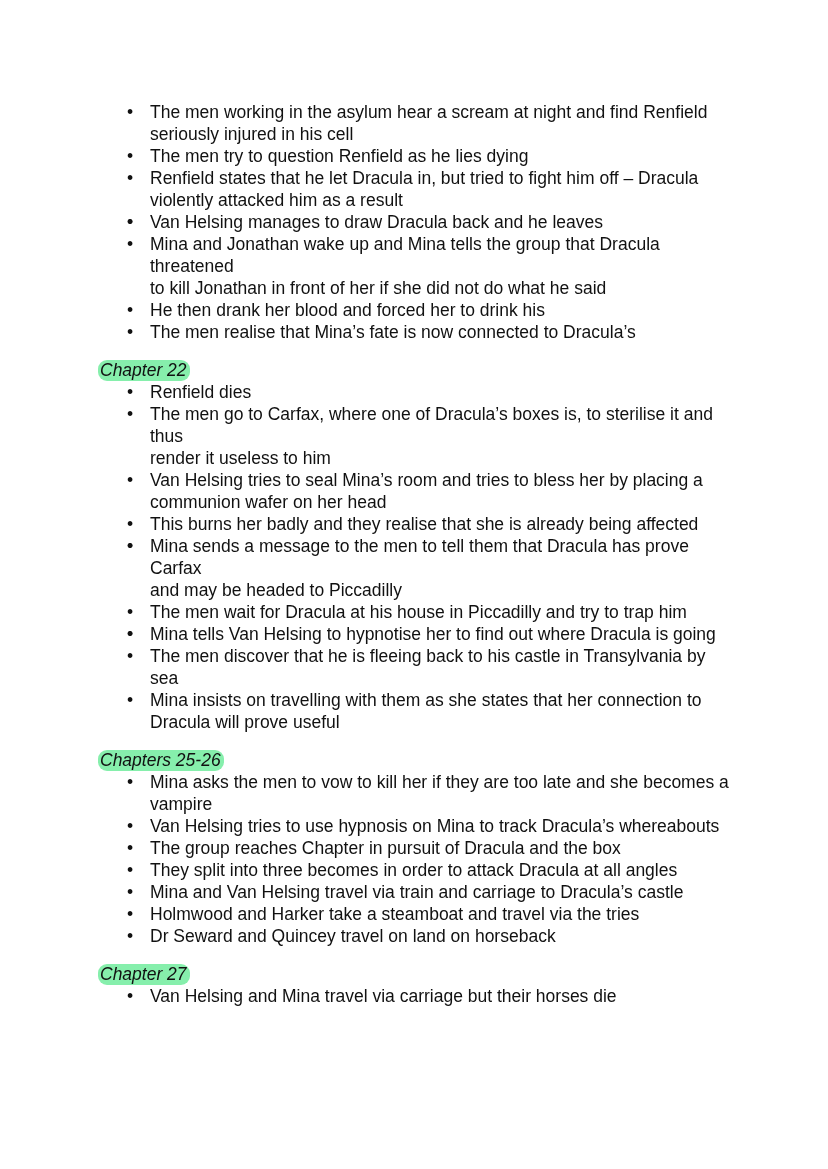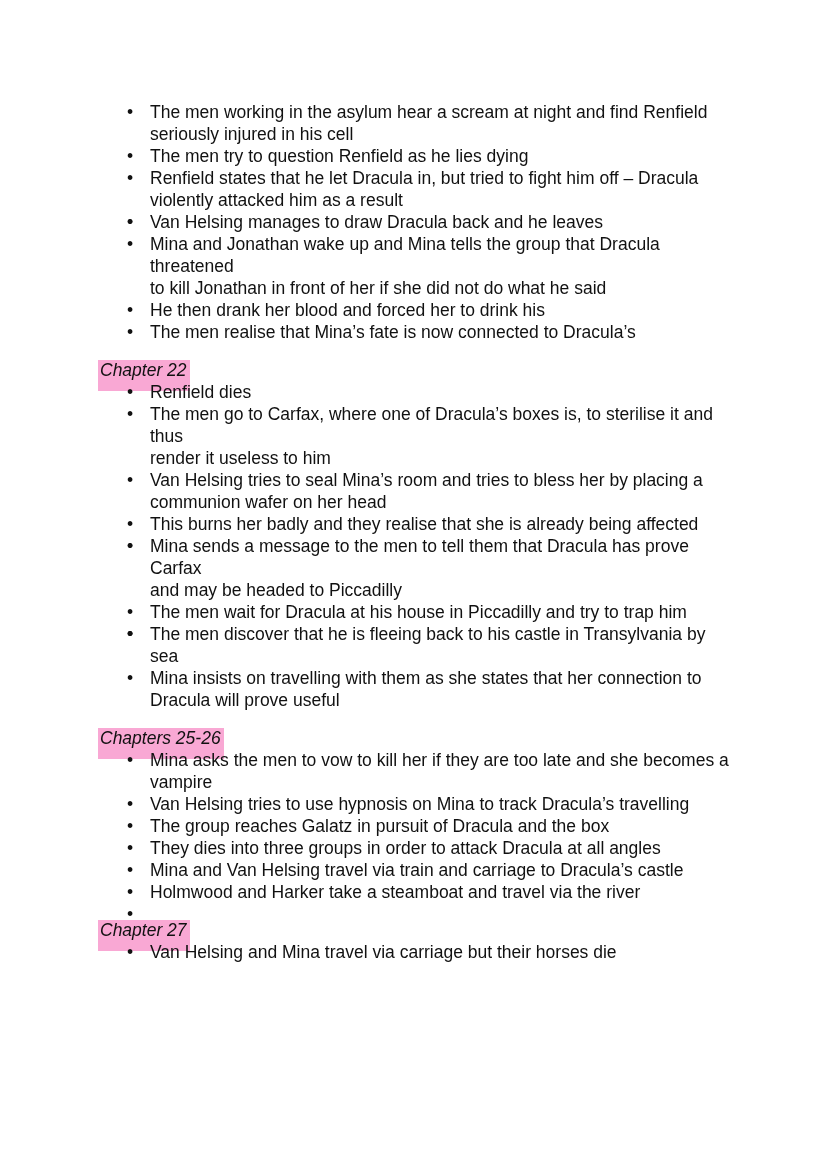--- a/index.html
+++ b/index.html
@@ -23,23 +23,24 @@
     padding: 101px 96px 0 100px;
     background: #ffffff;
   }
   .section { margin: 0; }
   .section-heading {
     margin: 16px 0 0 0;
     font-style: italic;
     font-weight: 400;
   }
   .section-heading .hl {
-    background: #f9a8d4;
-    padding: 0 3px 11px 2px;
+    background: #86efac;
+    padding: 0 3px 1px 2px;
     margin-left: -2px;
+    border-radius: 9px;
   }
   ul.bullets {
     list-style: none;
     margin: 0;
     padding: 0 0 0 50px;
   }
   ul.bullets li {
     position: relative;
     white-space: pre-line;
   }
@@ -81,37 +82,37 @@
           <li><span class="bullet-marker">•</span><span>This burns her badly and they realise that she is already being affected</span></li>
           <li><span class="bullet-marker">•</span></li>
         </ul>
       </div>
       <div class="section">
         <ul class="bullets">
           <li><span class="bullet-marker">•</span><span>Mina sends a message to the men to tell them that Dracula has prove Carfax
 and may be headed to Piccadilly</span></li>
           <li><span class="bullet-marker">•</span><span>The men wait for Dracula at his house in Piccadilly and try to trap him</span></li>
           <li><span class="bullet-marker">•</span></li>
-          <li><span class="bullet-marker">•</span></li>
+          <li><span class="bullet-marker">•</span><span>Mina tells Van Helsing to hypnotise her to find out where Dracula is going</span></li>
           <li><span class="bullet-marker">•</span><span>The men discover that he is fleeing back to his castle in Transylvania by sea</span></li>
           <li><span class="bullet-marker">•</span><span>Mina insists on travelling with them as she states that her connection to
 Dracula will prove useful</span></li>
         </ul>
       </div>
       <div class="section">
         <div class="section-heading"><span class="hl">Chapters 25-26</span></div>
         <ul class="bullets">
           <li><span class="bullet-marker">•</span><span>Mina asks the men to vow to kill her if they are too late and she becomes a
 vampire</span></li>
-          <li><span class="bullet-marker">•</span><span>Van Helsing tries to use hypnosis on Mina to track Dracula’s travelling</span></li>
-          <li><span class="bullet-marker">•</span><span>The group reaches Galatz in pursuit of Dracula and the box</span></li>
-          <li><span class="bullet-marker">•</span><span>They dies into three groups in order to attack Dracula at all angles</span></li>
+          <li><span class="bullet-marker">•</span><span>Van Helsing tries to use hypnosis on Mina to track Dracula’s whereabouts</span></li>
+          <li><span class="bullet-marker">•</span><span>The group reaches Chapter in pursuit of Dracula and the box</span></li>
+          <li><span class="bullet-marker">•</span><span>They split into three becomes in order to attack Dracula at all angles</span></li>
           <li><span class="bullet-marker">•</span><span>Mina and Van Helsing travel via train and carriage to Dracula’s castle</span></li>
-          <li><span class="bullet-marker">•</span><span>Holmwood and Harker take a steamboat and travel via the river</span></li>
-          <li><span class="bullet-marker">•</span></li>
+          <li><span class="bullet-marker">•</span><span>Holmwood and Harker take a steamboat and travel via the tries</span></li>
+          <li><span class="bullet-marker">•</span><span>Dr Seward and Quincey travel on land on horseback</span></li>
         </ul>
       </div>
       <div class="section">
         <div class="section-heading"><span class="hl">Chapter 27</span></div>
         <ul class="bullets">
           <li><span class="bullet-marker">•</span><span>Van Helsing and Mina travel via carriage but their horses die</span></li>
         </ul>
       </div>
     </div>
 </div>

